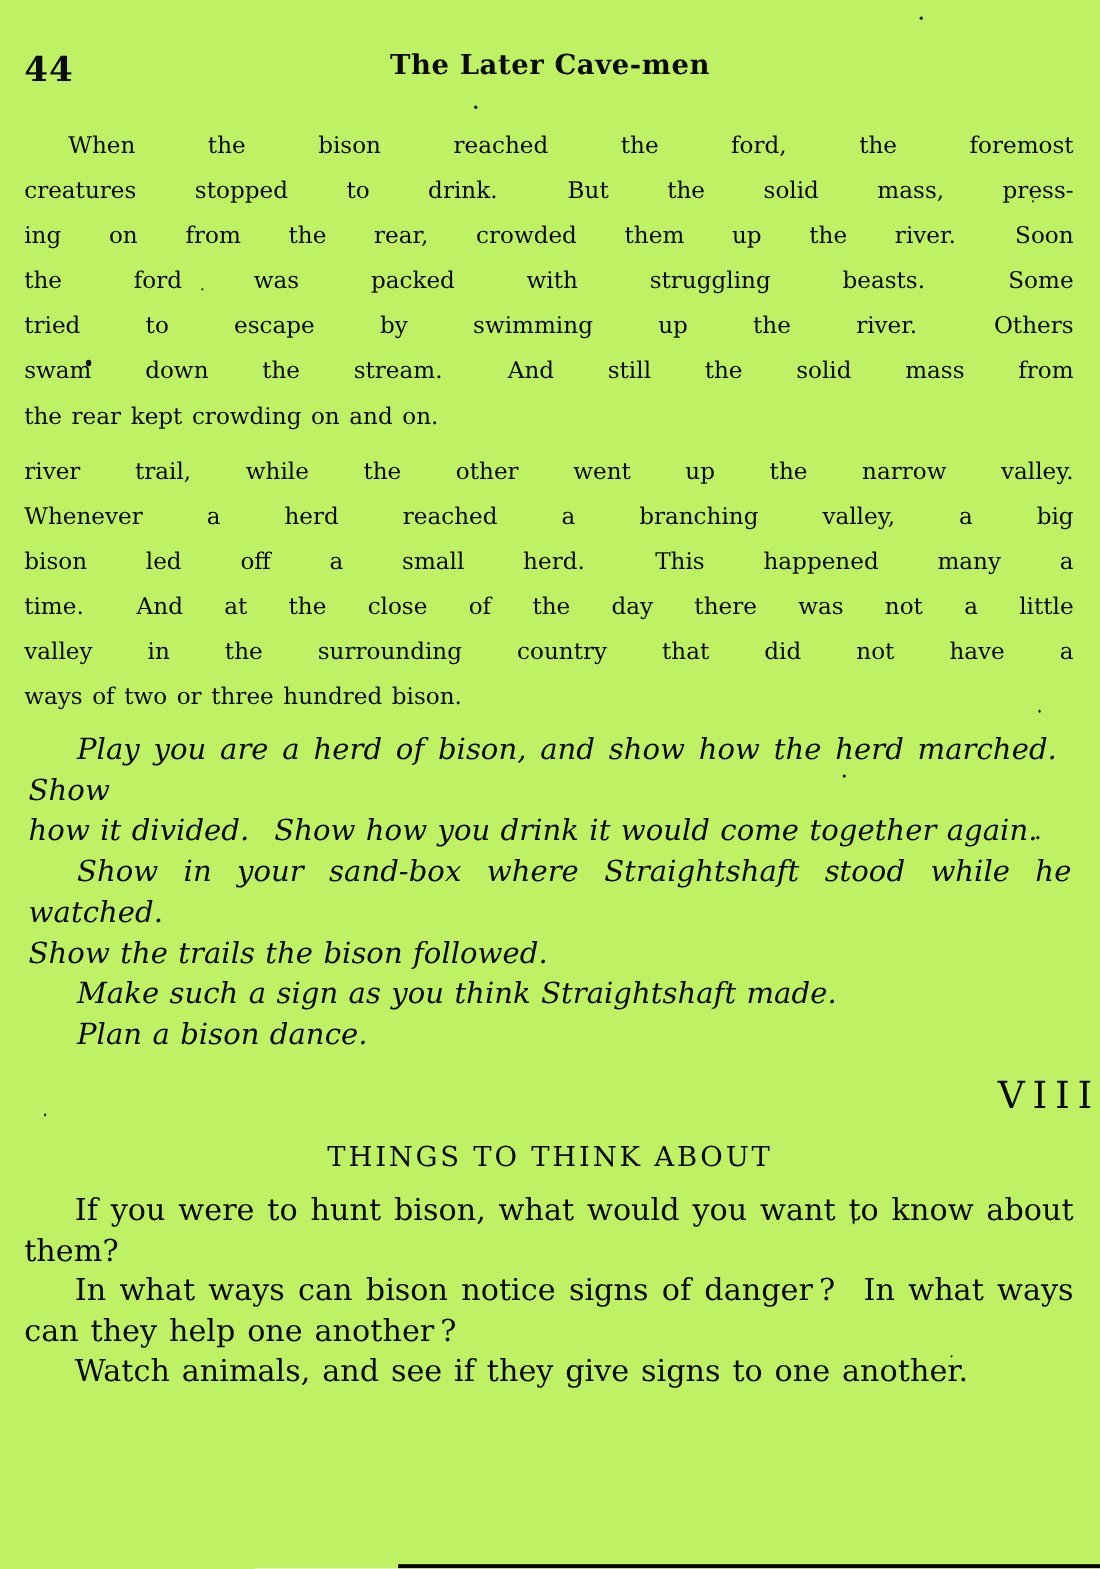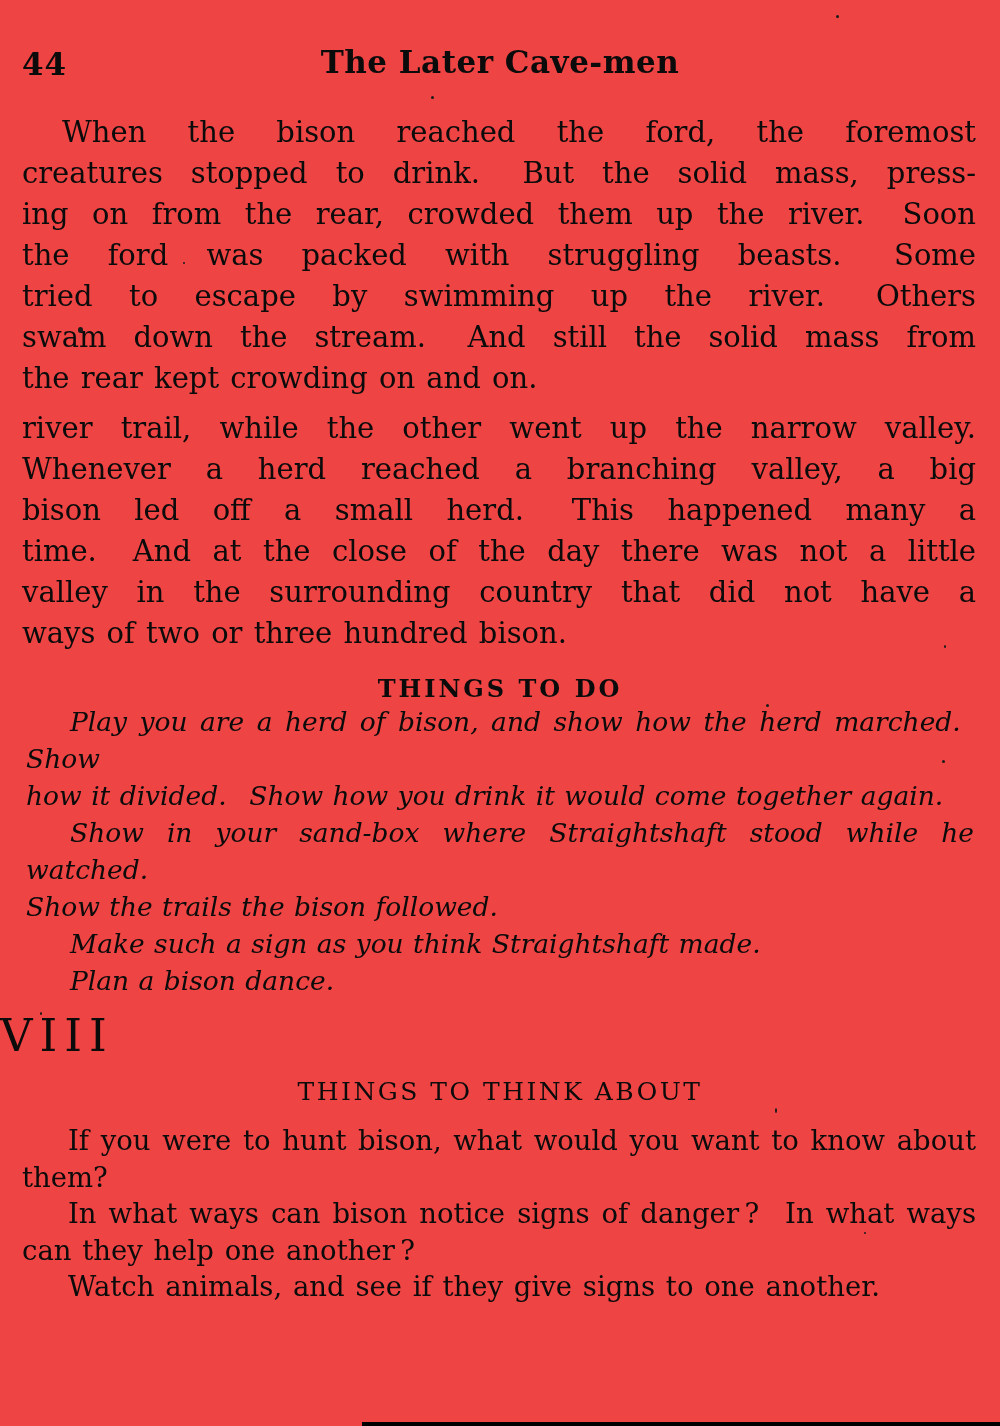--- a/index.html
+++ b/index.html
@@ -1,61 +1,61 @@
 <!DOCTYPE html>
 <html><head>
 <meta charset="utf-8">
 <style>
   html, body { margin: 0; padding: 0; background: #ffffff; }
   .page {
     position: relative;
     width: 1000px;
     height: 1426px;
-    background: #ef4444;
+    background: #bef264;
     color: #0b0b0b;
     font-family: "DejaVu Serif", serif;
     overflow: hidden;
     -webkit-font-smoothing: antialiased;
   }
   
   .hdr { position: relative; margin-top: 44px; height: 44px; }
   .pagenum {
     position: absolute; left: 22px; top: 2px;
     font-size: 31px; font-weight: bold; letter-spacing: 1px;
   }
   .booktitle {
     margin: 0; text-align: center;
-    font-size: 31px; font-weight: bold; letter-spacing: 0.5px;
+    font-size: 25px; font-weight: bold; letter-spacing: 0.5px;
   }
   
   .story { padding: 0 24px 0 22px; margin-top: 24px; }
   .story .para { margin: 0 0 9px 0; }
   .ln {
-    font-size: 29px; line-height: 41px;
+    font-size: 21px; line-height: 41px;
     word-spacing: 2px;
   }
   .j { text-align: justify; text-align-last: justify; }
   .ind { text-indent: 40px; }
   
   .h-small {
     margin: 20px 0 0 0; text-align: center;
     font-size: 24px; font-weight: bold; letter-spacing: 3px;
   }
   
   .todo { padding: 0 26px; }
   .todo .ln {
     font-style: italic; font-size: 26.5px; line-height: 37px;
     word-spacing: 1px;
   }
   .todo .ind { text-indent: 44px; }
   .todo .item { margin: 0; }
   
   .chapter {
-    margin: 10px 0 0 0; text-align: left;
-    font-size: 45px; font-weight: normal; letter-spacing: 7px;
+    margin: 10px 0 0 0; text-align: right;
+    font-size: 34px; font-weight: normal; letter-spacing: 7px;
     line-height: 54px;
   }
   
   .h-small2 {
     margin: 14px 0 0 0; text-align: center;
     font-size: 25px; font-weight: normal; letter-spacing: 2.5px;
   }
   
   .quest { padding: 0 24px 0 22px; margin-top: 16px; }
   .quest .ln { font-size: 27.5px; line-height: 36.5px; }
@@ -94,21 +94,20 @@
     <div class="para">
       <div class="ln j">river trail, while the other went up the narrow valley.</div>
       <div class="ln j">Whenever a herd reached a branching valley, a big</div>
       <div class="ln j">bison led off a small herd.  This happened many a</div>
       <div class="ln j">time.  And at the close of the day there was not a little</div>
       <div class="ln j">valley in the surrounding country that did not have a</div>
       <div class="ln">ways of two or three hundred bison.</div>
     </div>
   </div>
 
-  <h2 class="h-small">THINGS TO DO</h2>
 
   <div class="todo">
     <div class="item">
       <div class="ln j ind">Play you are a herd of bison, and show how the herd marched.  Show</div>
       <div class="ln">how it divided.  Show how you drink it would come together again.</div>
     </div>
     <div class="item">
       <div class="ln j ind">Show in your sand-box where Straightshaft stood while he watched.</div>
       <div class="ln">Show the trails the bison followed.</div>
     </div>

